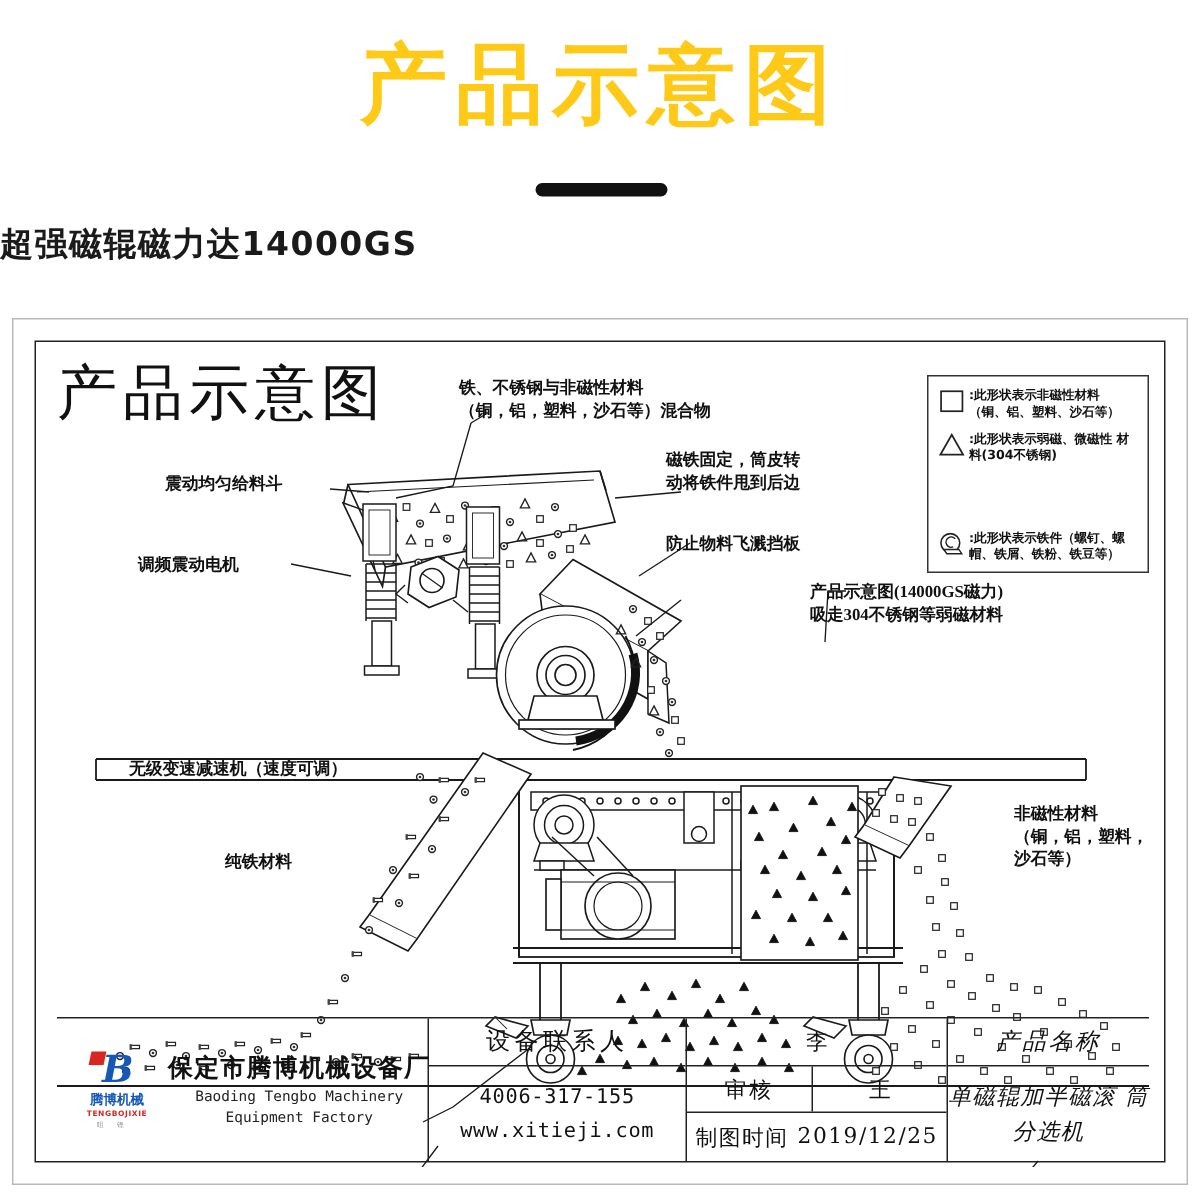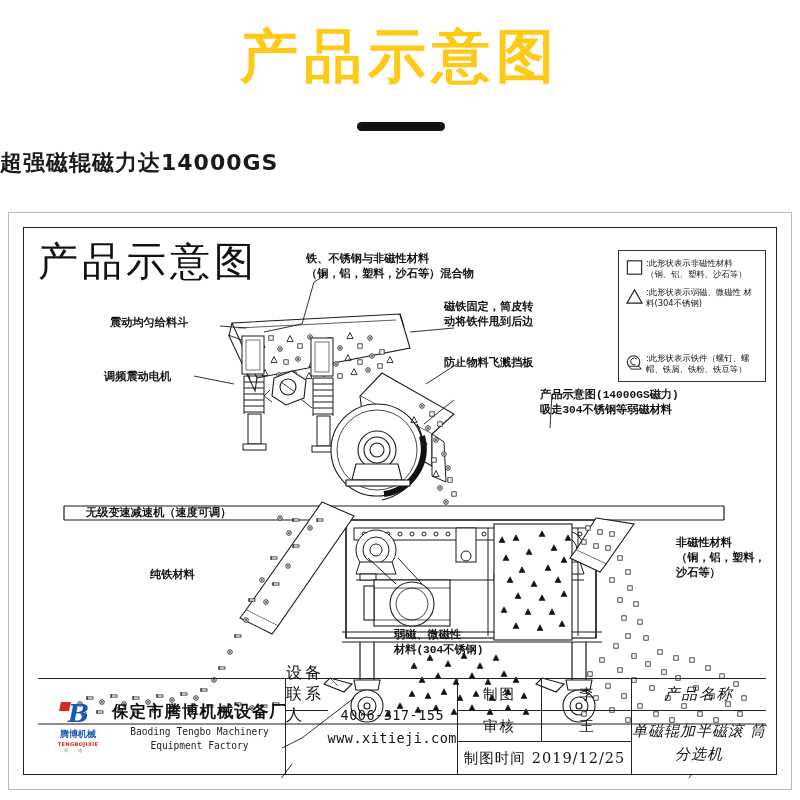--- a/index.html
+++ b/index.html
@@ -50,26 +50,26 @@
   .legend{
     position:absolute;left:594px;top:22px;width:148px;height:132px;
     border:1.2px solid #333;background:#fff;box-sizing:border-box;
     padding:7px 5px 5px 6px;
   }
   .legend-row{display:flex;align-items:flex-start;margin-bottom:7px;}
   .legend-row:last-child{margin-bottom:0;margin-top:44px;}
   .legend-sym{width:19px;min-width:19px;height:19px;margin-right:2px;display:block;}
   .legend-txt{
     font-family:"DejaVu Sans","Liberation Sans",sans-serif;
-    font-size:8.4px;line-height:1.32;color:#111;font-weight:normal;
+    font-size:8.4px;line-height:1.32;color:#111;font-weight:bold;
   }
   
   .lbl{
     position:absolute;
-    font-family:Liberation Mono, monospace;
+    font-family:Liberation Serif, serif;
     font-size:11.2px;font-weight:bold;color:#111;
     line-height:1.35;white-space:pre-line;
   }
   
   .titleblock{
     position:absolute;left:14px;bottom:0;width:728px;height:96px;
     border-top:1.5px solid #222;box-sizing:border-box;display:flex;
   }
   .tb-company{
     width:248px;border-right:1.5px solid #222;box-sizing:border-box;
@@ -101,21 +101,21 @@
   .cname-cn{
     font-family:"DejaVu Serif","Liberation Serif",serif;
     font-size:16.5px;font-weight:bold;color:#111;letter-spacing:1px;white-space:nowrap;
   }
   .cname-en{
     font-family:"DejaVu Sans Mono","Liberation Mono",monospace;
     font-size:9.6px;color:#222;text-align:center;line-height:1.45;margin-top:2px;
   }
   .tb-contact{
     width:172px;border-right:1.5px solid #222;box-sizing:border-box;
-    display:flex;flex-direction:row;
+    display:flex;flex-direction:column;
   }
   .tb-contact-head{
     height:32px;border-bottom:1.5px solid #222;box-sizing:border-box;
     display:flex;align-items:center;justify-content:center;
     font-family:"DejaVu Serif","Liberation Serif",serif;
     font-size:16px;color:#111;letter-spacing:3px;
   }
   .tb-contact-body{
     flex:1;display:flex;flex-direction:column;align-items:center;justify-content:center;
     font-family:"DejaVu Sans Mono","Liberation Mono",monospace;
@@ -602,32 +602,30 @@
         <circle cx="9" cy="9.5" r="6.6" fill="#fff" stroke="#222" stroke-width="1.1"></circle>
         <path d="M12.4,6.6 a3.6,3.6 0 1 0 -1.4,5.6" fill="none" stroke="#222" stroke-width="1"></path>
         <path d="M4.5,14 L15,14 L17,17 L6.5,17 Z" fill="#fff" stroke="#222" stroke-width="1"></path>
       </svg>
       <span class="legend-txt">:此形状表示铁件（螺钉、螺
 帽、铁屑、铁粉、铁豆等）</span>
     </div>
   </div>
 
   <div class="lbl" style="left:86px;top:88px;">震动均匀给料斗</div>
-  <div class="lbl" style="left:80px;top:142px;">调频震动电机</div>
+  <div class="lbl" style="left:68px;top:142px;">调频震动电机</div>
   <div class="lbl" style="left:282px;top:24px;">铁、不锈钢与非磁性材料
 （铜，铝，塑料，沙石等）混合物</div>
   <div class="lbl" style="left:420px;top:72px;">磁铁固定，筒皮转
 动将铁件甩到后边</div>
   <div class="lbl" style="left:420px;top:128px;">防止物料飞溅挡板</div>
   <div class="lbl" style="left:516px;top:160px;">产品示意图(14000GS磁力)
 吸走304不锈钢等弱磁材料</div>
   <div class="lbl" style="left:62px;top:278px;">无级变速减速机（速度可调）</div>
   <div class="lbl" style="left:126px;top:340px;">纯铁材料</div>
-  <div class="lbl" style="left:370px;top:400px;">弱磁、微磁性
-材料(304不锈钢)</div>
   <div class="lbl" style="left:652px;top:308px;">非磁性材料
 （铜，铝，塑料，
 沙石等）</div>
 
   <div class="titleblock">
 
     <div class="tb-company">
       <div class="logo-wrap">
         <div class="logo-mark">
           <span class="logo-b">B</span>
@@ -649,21 +647,20 @@
     <div class="tb-contact">
       <div class="tb-contact-head">设备联系人</div>
       <div class="tb-contact-body">
         <div>4006-317-155</div>
         <div>www.xitieji.com</div>
       </div>
     </div>
 
     <div class="tb-meta">
       <div class="tb-r">
-        <div class="tb-k">制图</div>
         <div class="tb-v">李</div>
       </div>
       <div class="tb-r">
         <div class="tb-k">审核</div>
         <div class="tb-v">王</div>
       </div>
       <div class="tb-r-wide">
         <span>制图时间</span>
         <span>2019/12/25</span>
       </div>

